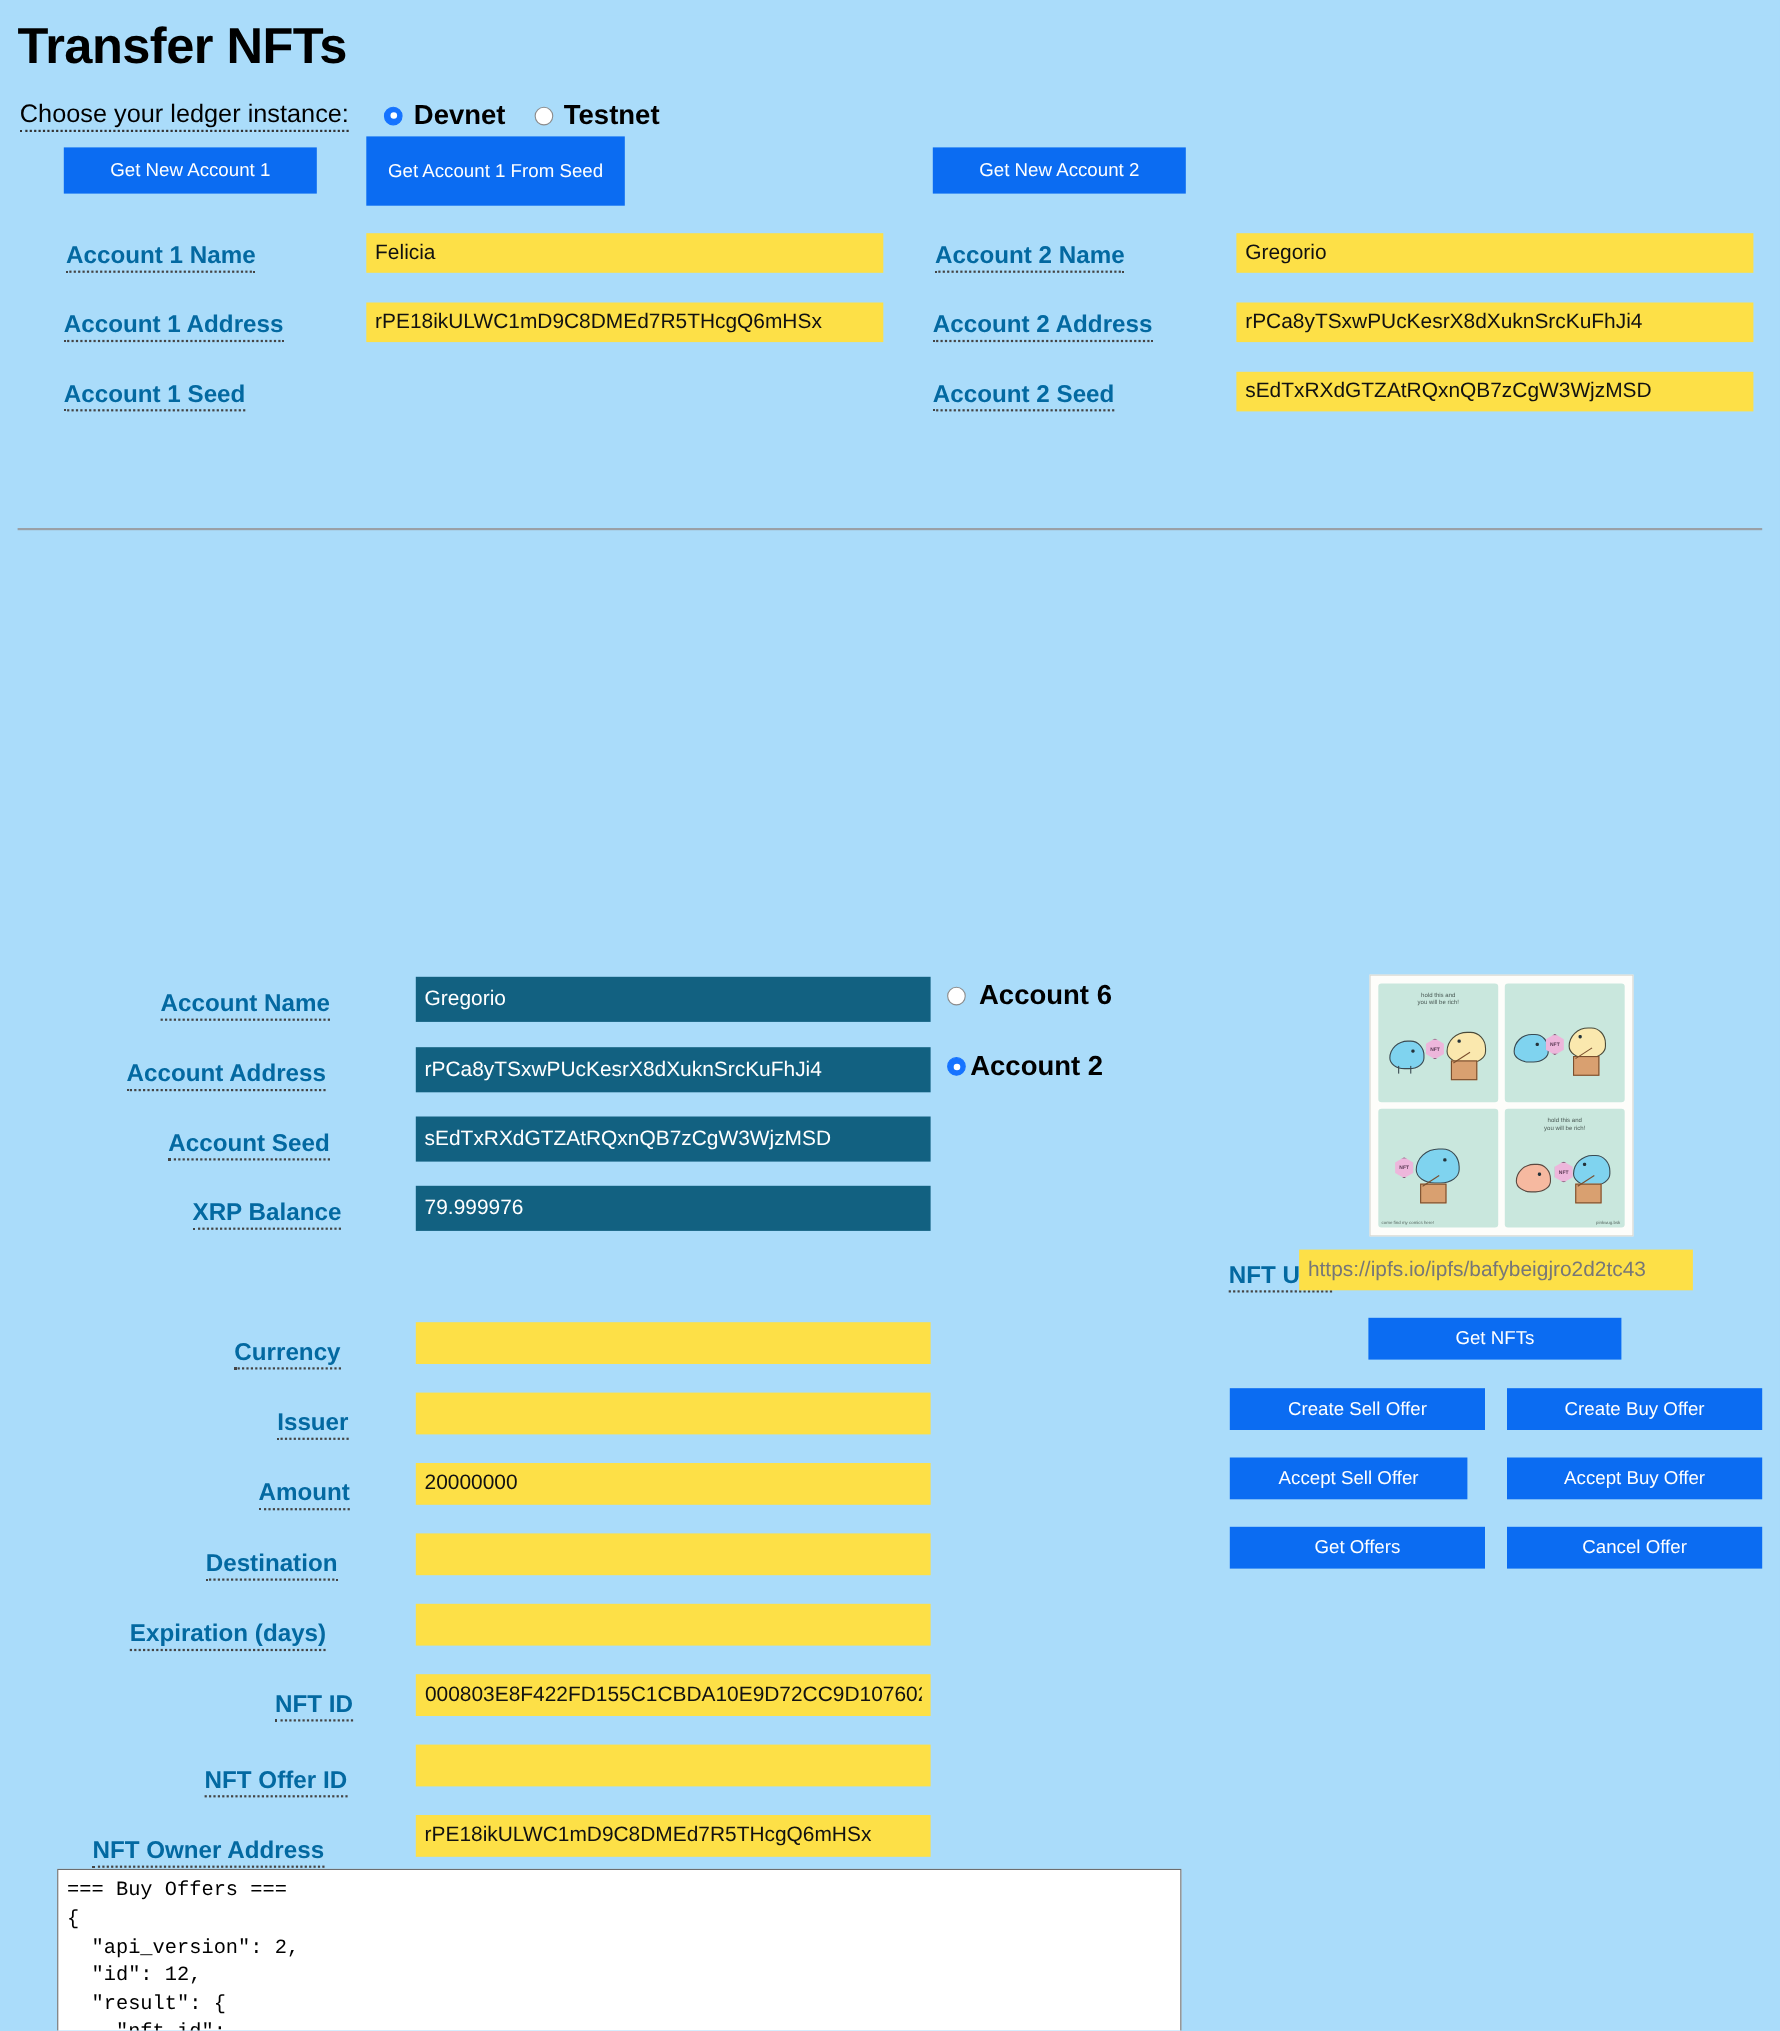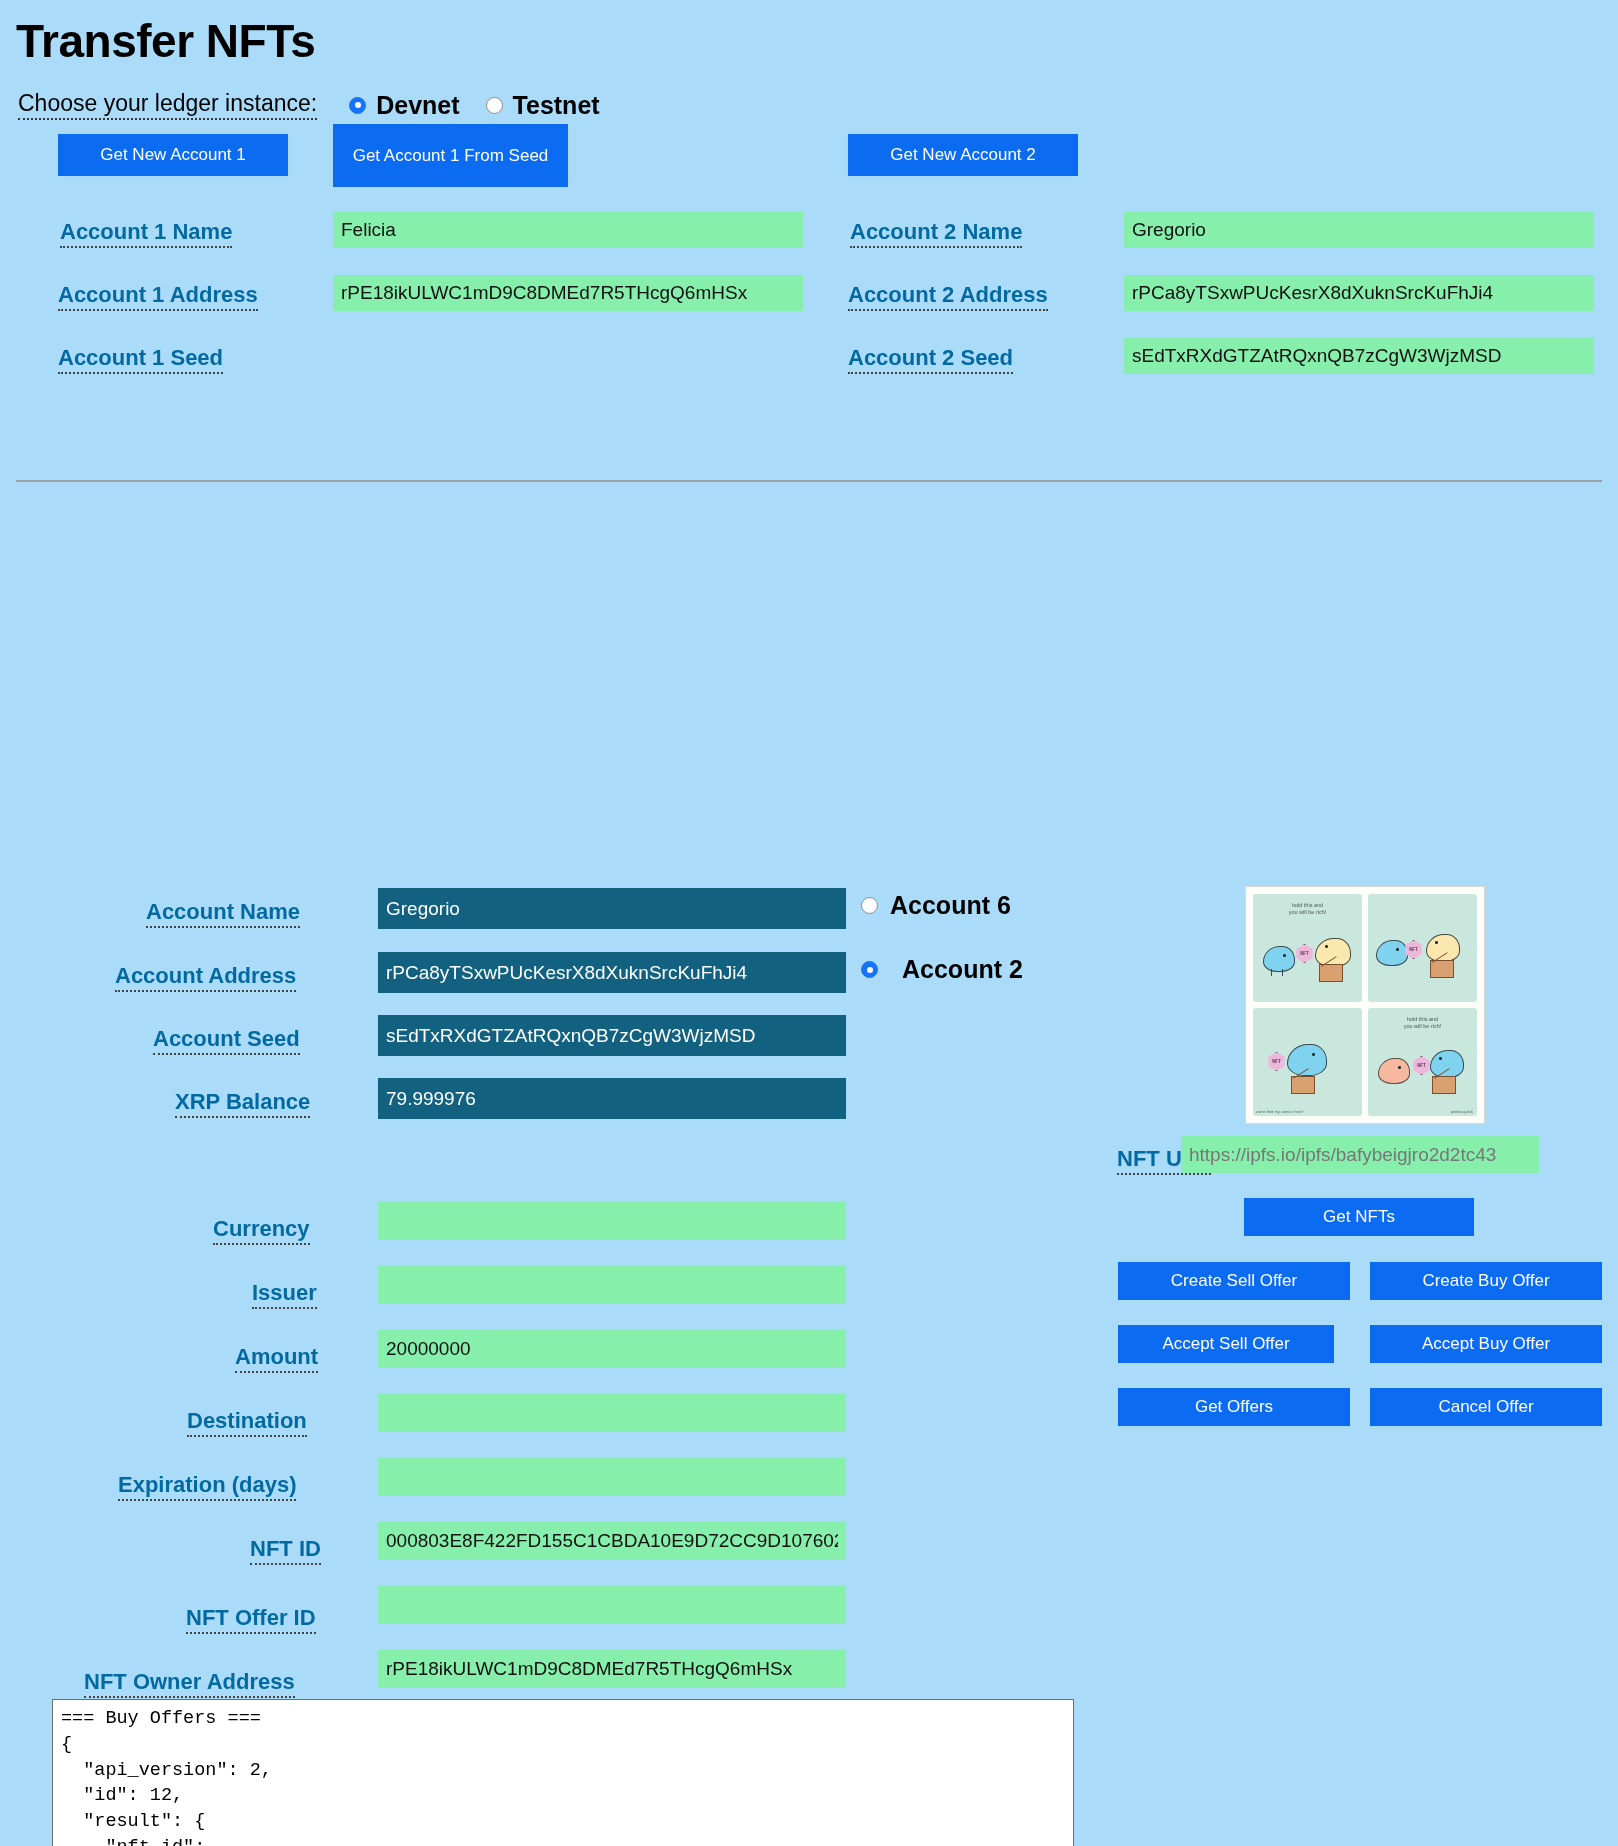--- a/index.html
+++ b/index.html
@@ -106,21 +106,21 @@
     border-bottom: 2px dotted #444;
     display: inline-block;
     line-height: 1.15;
     padding-bottom: 2px;
     white-space: nowrap;
   }
 
   input.txt {
     border: none;
     outline: none;
-    background: #86efac;
+    background: #fde047;
     font-size: 19px;
     font-family: "Liberation Sans", sans-serif;
     color: #111;
     padding: 5px 8px;
     box-sizing: border-box;
     height: 36px;
   }
   input.txt.sel {
     background: #126181;
     color: #fff;
@@ -296,21 +296,21 @@
     <span class="fieldlabel abs" style="left:153px; top:632px;">Account Seed</span>
     <input class="txt sel abs" style="left: 378px; top: 621px; width: 468px; height: 41px;" type="text" value="sEdTxRXdGTZAtRQxnQB7zCgW3WjzMSD">
 
     <span class="fieldlabel abs" style="left:175px; top:695px;">XRP Balance</span>
     <input class="txt sel abs" style="left: 378px; top: 684px; width: 468px; height: 41px;" type="text" value="79.999976">
 
     <span class="abs" style="left:861px; top:497px; display:flex; align-items:center; gap:12px;">
       <span class="radio"></span>
       <span class="radio-text">Account 6</span>
     </span>
-    <span class="abs" style="left:861px; top:561px; display:flex; align-items:center; gap:24px;">
+    <span class="abs" style="left:861px; top:561px; display:flex; align-items:center; gap:4px;">
       <span class="radio checked"></span>
       <span class="radio-text">Account 2</span>
     </span>
 
     <span class="fieldlabel abs" style="left:213px; top:822px;">Currency</span>
     <input class="txt abs" style="left: 378px; top: 808px; width: 468px; height: 38px;" type="text" value="">
 
     <span class="fieldlabel abs" style="left:252px; top:886px;">Issuer</span>
     <input class="txt abs" style="left: 378px; top: 872px; width: 468px; height: 38px;" type="text" value="">
 

